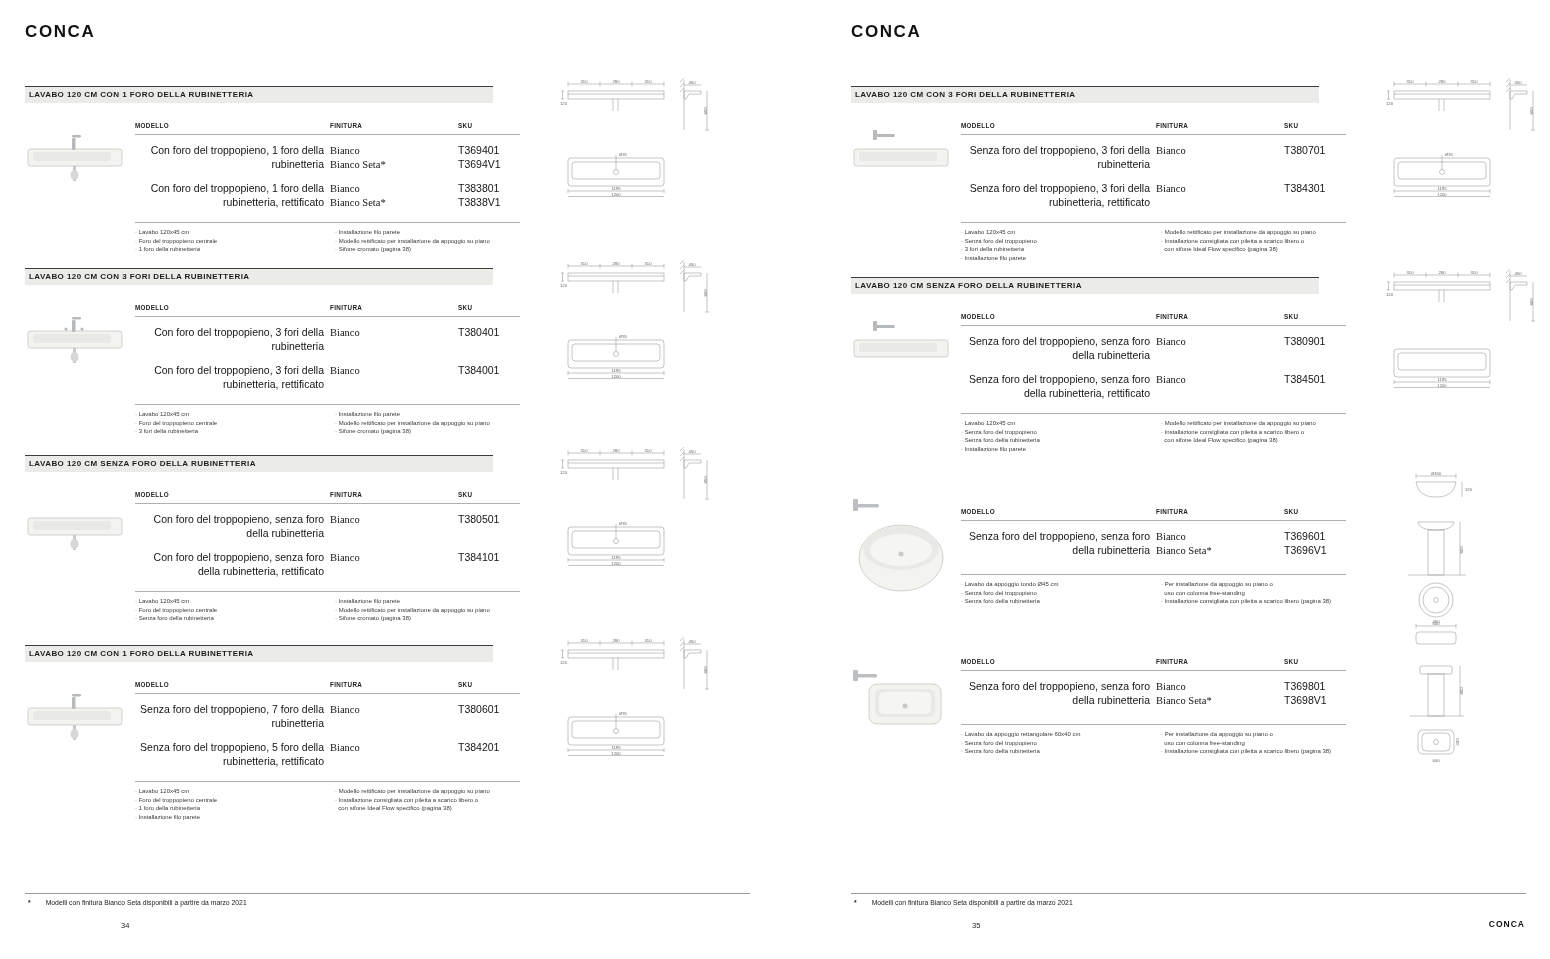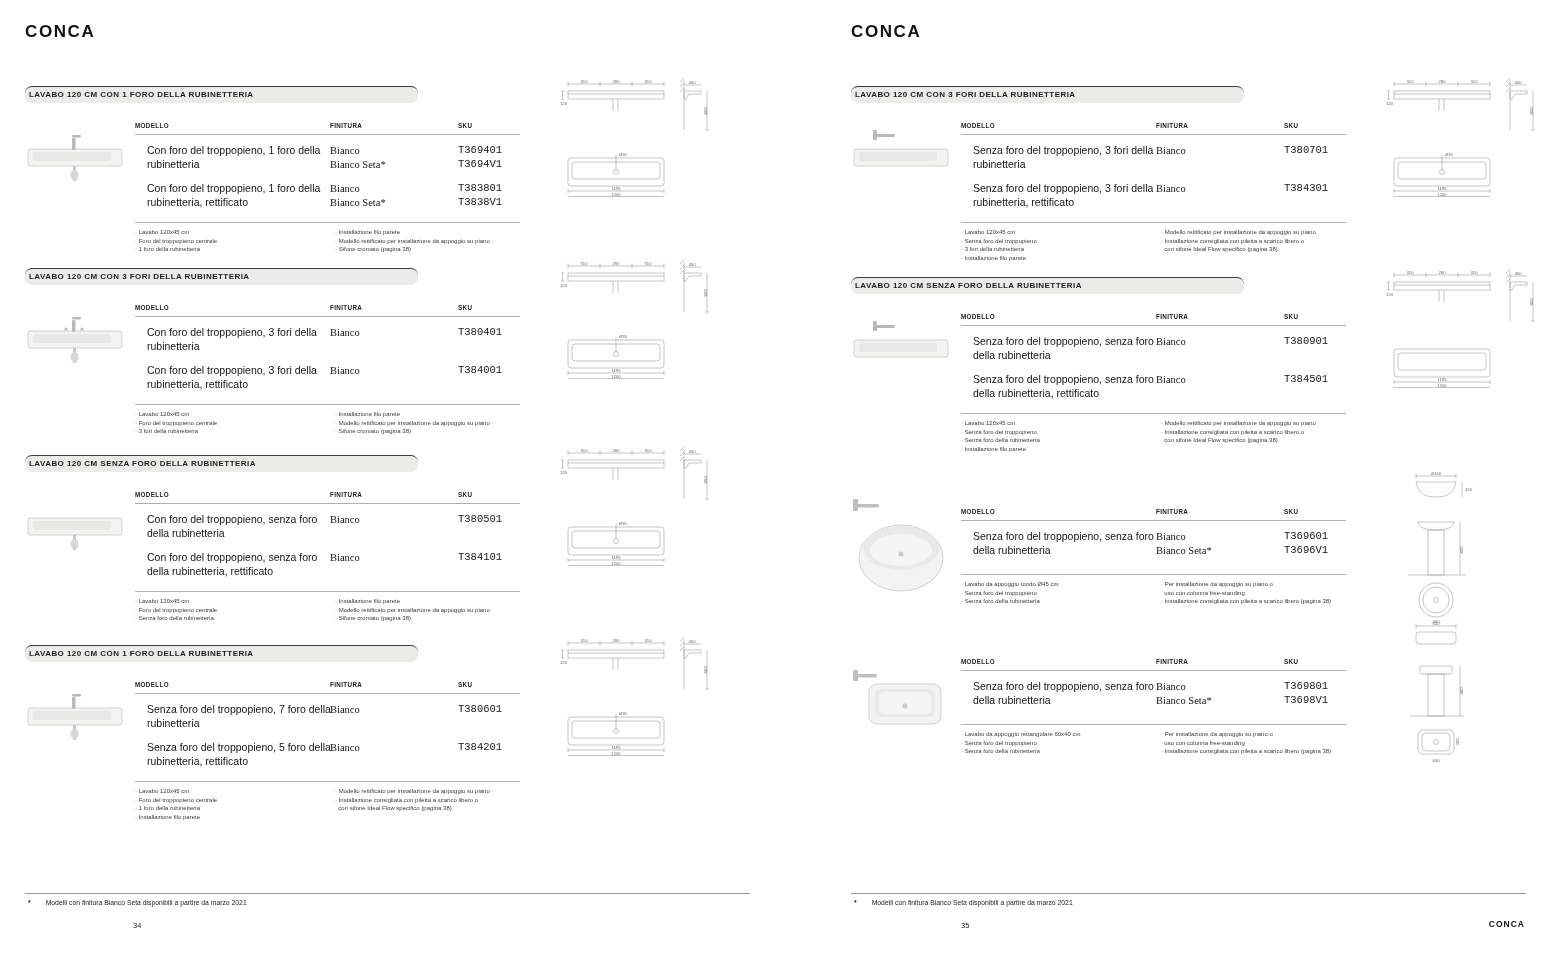--- a/index.html
+++ b/index.html
@@ -13,57 +13,57 @@
   #p35{left:775px;}
 
   .brand{position:absolute;top:22px;font-size:17px;font-weight:bold;letter-spacing:1.6px;color:#111;}
   #p34 .brand{left:25px;}
   #p35 .brand{left:76px;}
 
   .sec{position:absolute;width:700px;}
   #p34 .sec{left:25px;}
   #p35 .sec{left:76px;}
 
-  .bar{position:absolute;top:0;left:0;width:393px;height:16px;background:#ebebe7;border-top:1.2px solid #3c3c3c;border-radius:7px;}
+  .bar{position:absolute;top:0;left:0;width:468px;height:16px;background:#ebebe7;border-top:1.2px solid #3c3c3c;}
   .bar-t{display:block;font-size:8px;font-weight:bold;letter-spacing:.45px;line-height:16px;padding-left:4px;color:#1d1d1d;}
 
   .photo{position:absolute;left:0;top:36px;}
 
   .tbl{position:absolute;left:110px;top:32px;width:385px;}
   .thead{position:absolute;top:0;left:0;width:385px;height:16px;border-bottom:1px solid #b0b0ac;}
   .th{position:absolute;top:4px;font-size:6.3px;font-weight:bold;letter-spacing:.35px;color:#222;}
   .th.m{left:0;}  .th.f{left:195px;}  .th.s{left:323px;}
 
   .row{position:absolute;left:0;width:385px;}
   .r1{top:26px;} .r2{top:64px;}
   .cell{position:absolute;top:0;font-size:10.5px;line-height:13.5px;color:#141414;}
-  .cell.m{left:12px;width:186px;}
+  .cell.m{left:3px;width:186px;text-align:right;}
   .cell.f{left:195px;width:122px;font-family:Liberation Serif, serif;}
-  .cell.s{left:323px;width:62px;white-space:nowrap;font-family:Liberation Mono, monospace;}
+  .cell.s{left:323px;width:62px;white-space:nowrap;}
 
   .notes{position:absolute;left:0;width:385px;height:42px;border-top:1px solid #b0b0ac;}
   .ncol{position:absolute;top:5px;font-size:6px;line-height:8.6px;color:#3a3a3a;}
   .nl{left:0;width:192px;}
   .nr{left:200px;width:185px;}
 
   .draws{position:absolute;left:535px;top:-8px;width:155px;}
   .draws .dwg{display:block;}
   .draws .dwg + .dwg{margin-top:14px;}
   .draws-tall{position:absolute;left:555px;top:-2px;width:150px;}
 
   .footrule{position:absolute;top:893px;border-top:1px solid #9a9a96;}
   #p34 .footrule{left:25px;width:725px;}
   #p35 .footrule{left:76px;width:675px;}
   .footnote{position:absolute;top:899px;display:flex;font-size:6.8px;color:#222;}
   #p34 .footnote{left:28px;}
   #p35 .footnote{left:79px;}
   .footnote .star{font-weight:bold;margin-right:15px;}
   .pagenum{position:absolute;top:921px;font-size:7.5px;color:#222;}
-  #p34 .pagenum{left:133px;}
-  #p35 .pagenum{left:186px;}
+  #p34 .pagenum{left:121px;}
+  #p35 .pagenum{left:197px;}
   .footer-brand{position:absolute;top:919px;left:660px;width:90px;text-align:right;font-size:8.5px;font-weight:bold;letter-spacing:1px;color:#111;}
 
   svg text{font-family:"Liberation Sans", sans-serif;}
 </style>
 </head>
 <body>
 
 <div class="page" id="p34">
   <div class="brand">CONCA</div>
 

